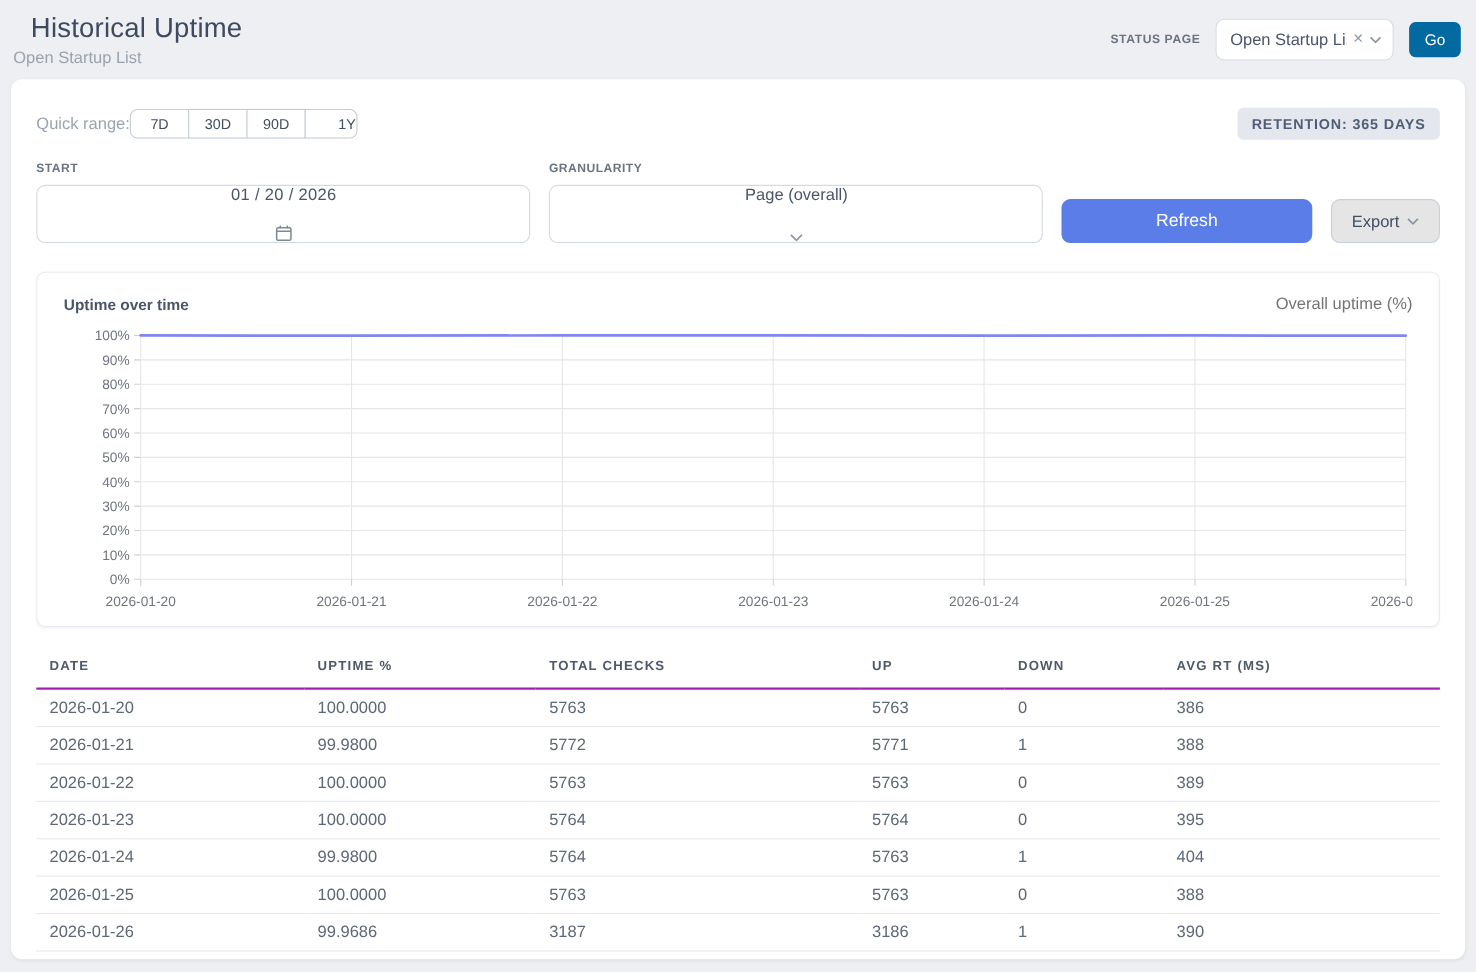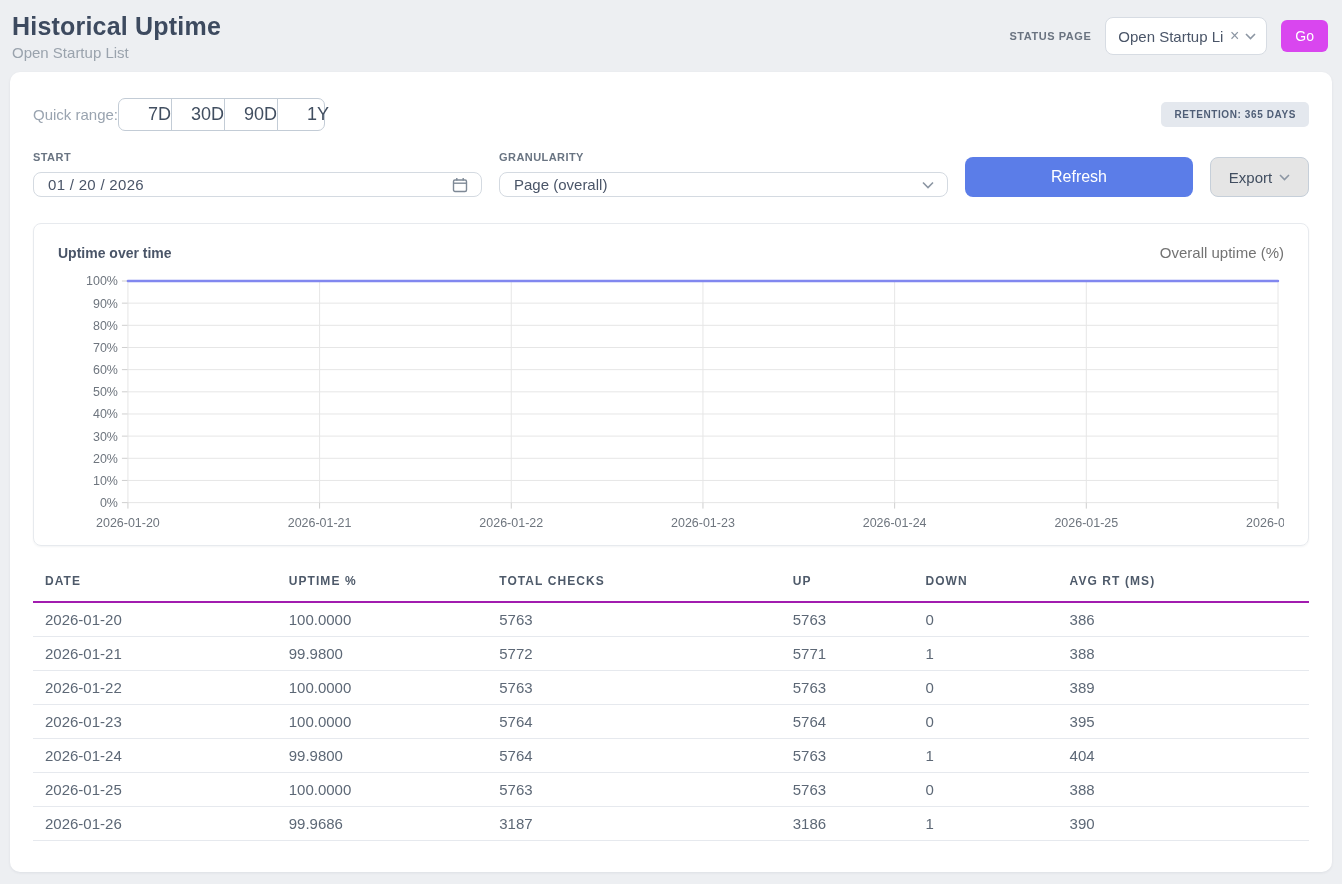--- a/index.html
+++ b/index.html
@@ -9,76 +9,76 @@
     background: #edeff2;
     color: #4a5568;
     overflow: hidden;
   }
 
   
   .top-header {
     display: flex; justify-content: space-between; align-items: center;
     padding: 10px 14px 10px 12px; height: 72px;
   }
-  .page-title { font-size: 25px; font-weight: 700; color: #3d4a5f; letter-spacing: 0.2px; }
+  .page-title { font-size: 25px; font-weight: 400; color: #3d4a5f; letter-spacing: 0.2px; margin-left: 16px; }
   .page-subtitle { font-size: 15px; color: #9aa3ad; margin-top: 3px; }
   .header-right { display: flex; align-items: center; gap: 14px; }
   .small-label {
     font-size: 11px; font-weight: 600; color: #6a7380;
     text-transform: uppercase; letter-spacing: 0.05em;
   }
   .select-box {
     background: #fff; border: 1px solid #d7dce3; border-radius: 8px;
     height: 38px; display: flex; align-items: center; gap: 6px;
     padding: 0 10px 0 12px; font-size: 15px; color: #4a5568; cursor: pointer;
   }
   .statuspage-select { width: 162px; }
   .select-box .grow { flex: 1; white-space: nowrap; overflow: hidden; }
   .x-icon { color: #8c96a3; font-size: 16px; line-height: 1; }
   .chev { stroke: #8c96a3; stroke-width: 1.6; fill: none; }
   .btn-blue {
-    background: #d946ef; color: #fff; border: none; border-radius: 6px;
+    background: #0369a1; color: #fff; border: none; border-radius: 6px;
     font-size: 14px; padding: 8px 14px; cursor: pointer;
     font-family: inherit;
   }
 
   
   .panel {
     background: #fff; border-radius: 10px;
     box-shadow: 0 1px 3px rgba(20,30,50,.07);
     margin: 0 10px; padding: 26px 23px 20px; height: 800px;
   }
 
   .row1 { display: flex; justify-content: space-between; align-items: center; }
   .row1-left { display: flex; align-items: center; gap: 0; }
   .quick-range-label { font-size: 15px; color: #9aa4b0; }
   .seg-group { display: flex; }
   .seg-btn {
     background: #fff; border: 1px solid #c3ccd6; color: #414e60;
-    font-size: 18px; font-weight: 500; padding: 5px 0; width: 54px; text-align: right;
+    font-size: 13px; font-weight: 500; padding: 5px 0; width: 54px; text-align: center;
     margin-left: -1px; cursor: pointer; font-family: inherit;
   }
   .seg-btn:first-child { border-radius: 7px 0 0 7px; margin-left: 0; }
   .seg-btn:last-child { border-radius: 0 7px 7px 0; width: 48px; padding-left: 29px; }
   .badge {
-    background: #e4e8ee; color: #4f5e76; font-size: 10px; font-weight: 600;
+    background: #e4e8ee; color: #4f5e76; font-size: 13px; font-weight: 600;
     letter-spacing: 0.06em; padding: 7px 13px; border-radius: 5px;
   }
 
   .row2 { display: flex; align-items: flex-end; gap: 17px; margin-top: 20px; }
   .field { flex: 1 1 0; }
   .field-label {
     display: block; font-size: 11px; font-weight: 600; color: #697482;
     letter-spacing: 0.04em; margin-bottom: 9px;
   }
   .input-box {
-    height: 25px; border: 1px solid #d4dae1; border-radius: 8px;
+    height: 53px; border: 1px solid #d4dae1; border-radius: 8px;
     display: flex; align-items: center; justify-content: space-between;
     padding: 0 13px 0 14px; font-size: 15px; color: #4a5568;
-    background: #fff; cursor: pointer;
+    background: #fff; cursor: pointer; flex-direction: column;
   }
   .date-value { letter-spacing: 0.3px; }
   .cal-icon svg { display: block; }
   .btn-refresh {
     width: 228px; height: 40px; border-radius: 8px; border: none;
     background: #5b7de8; color: #fff; font-size: 16px; cursor: pointer;
     font-family: inherit;
   }
   .btn-export {
     width: 99px; height: 40px; border-radius: 8px;

